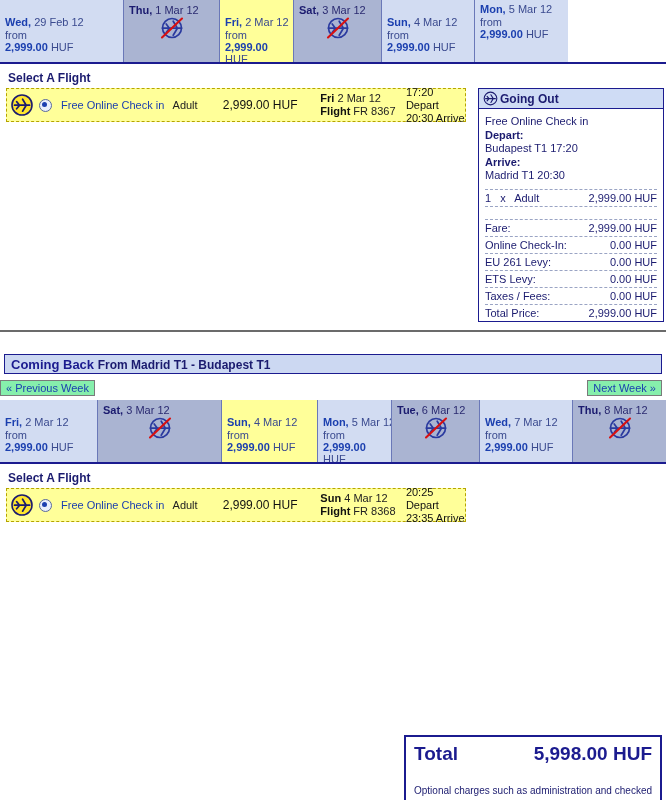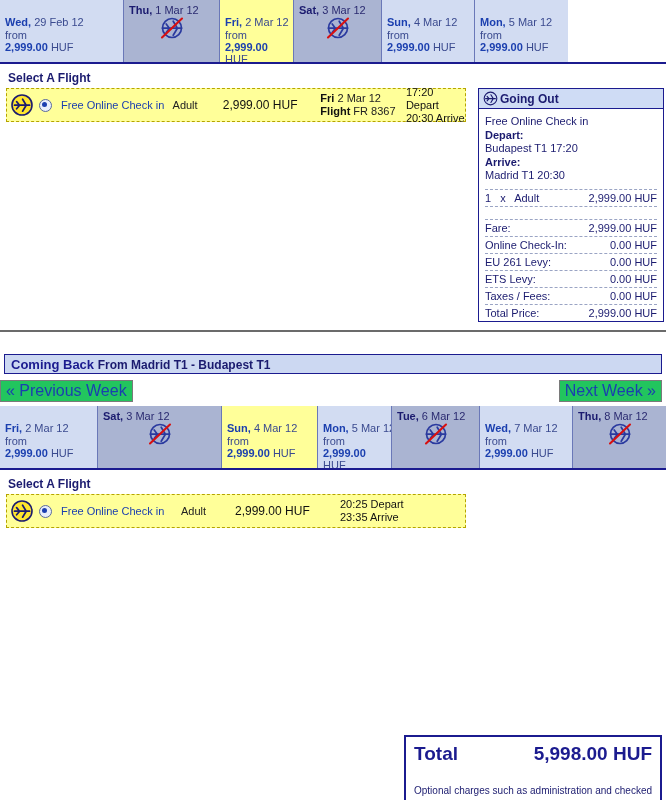--- a/index.html
+++ b/index.html
@@ -106,22 +106,22 @@
     height:20px;line-height:20px;
     padding-left:6px;
     font-size:13px;color:#1b1b8f;
     box-sizing:border-box;
   }
   .cbbar b{font-weight:bold;}
   .cbbar span{font-size:12px;font-weight:bold;color:#1b1b6f;}
 
   .weeknav{display:flex;justify-content:space-between;align-items:center;margin:6px 4px 4px 0;padding-left:0;}
   .wbtn{
-    border:1px solid #7a7a7a;background:#22c55e;
-    color:#1b3faf;font-size:16px;padding:1px 5px;
+    border:1px solid #7a7a7a;background:#86efac;
+    color:#1b3faf;font-size:11px;padding:1px 5px;
   }
 
   .totalbox{
     position:absolute;left:404px;top:735px;width:258px;
     border:2px solid #1b1b8f;background:#fff;
     box-sizing:border-box;padding:6px 8px 6px 8px;
   }
   .totalbox .trow{display:flex;justify-content:space-between;align-items:baseline;}
   .totalbox .tlabel{font-size:19px;font-weight:bold;color:#1b1b8f;}
   .totalbox .tval{font-size:19px;font-weight:bold;color:#1b1b8f;}
@@ -158,21 +158,21 @@
             <circle cx="15" cy="13" r="9.5" fill="none" stroke="#2a3a9f" stroke-width="1.7"></circle>
             <path d="M5.5 13.2 L24.5 13.2 M16.2 6.2 L20.4 13.2 L16.2 20.2 M9.2 9.0 L12.4 13.2 L9.2 17.4" stroke="#2a3a9f" stroke-width="1.7" fill="none" stroke-linecap="round" stroke-linejoin="round"></path>
             <line x1="5" y1="22.5" x2="25" y2="3.5" stroke="#d81010" stroke-width="2.1" stroke-linecap="round"></line>
           </svg></span>
       </div>
       <div class="daycell avail" style="width:93px;padding-top:16px;">
         <div class="toprow"><span class="dayname">Sun,</span> <span class="datetxt">4 Mar 12</span></div>
         <span class="from">from</span>
         <span class="price">2,999.00 <span class="cur">HUF</span></span>
       </div>
-      <div class="daycell avail" style="width:93px;padding-top:16px;">
+      <div class="daycell avail" style="width:93px;padding-top:3px;">
         <div class="toprow"><span class="dayname">Mon,</span> <span class="datetxt">5 Mar 12</span></div>
         <span class="from">from</span>
         <span class="price">2,999.00 <span class="cur">HUF</span></span>
       </div>
     </div>
 
   <div class="selectwrap">
     <div class="selecttitle">Select A Flight</div>
 
     <div class="flightrow">
@@ -317,20 +317,26 @@
       <span class="planebadge">
         <svg width="22" height="22" viewBox="0 0 22 22">
           <circle cx="11" cy="11" r="10" fill="#ffe62e" stroke="#1b1b6f" stroke-width="1.6"></circle>
           <path d="M3.5 11.2 L18.6 11.2 M11.6 5.2 L15.2 11.2 L11.6 17.2 M5.6 7.6 L8.6 11.2 L5.6 14.8" stroke="#1b1b6f" stroke-width="1.7" fill="none" stroke-linecap="round" stroke-linejoin="round"></path>
         </svg>
       </span>
       <span class="radio"></span>
       <span class="fochk">Free Online Check in</span>
       <span class="fadult">Adult</span>
       <span class="fprice">2,999.00 HUF</span>
+      <span class="fdatecol">
+        <div><b>Sun</b>
+             <span>4 Mar 12</span></div>
+        <div><b>Flight</b>
+             <span>FR 8368</span></div>
+      </span>
       <span class="ftimecol">
         <div>20:25 Depart</div>
         <div>23:35 Arrive</div>
       </span>
     </div>
   </div>
 
 </div>
 
 <div class="totalbox">

